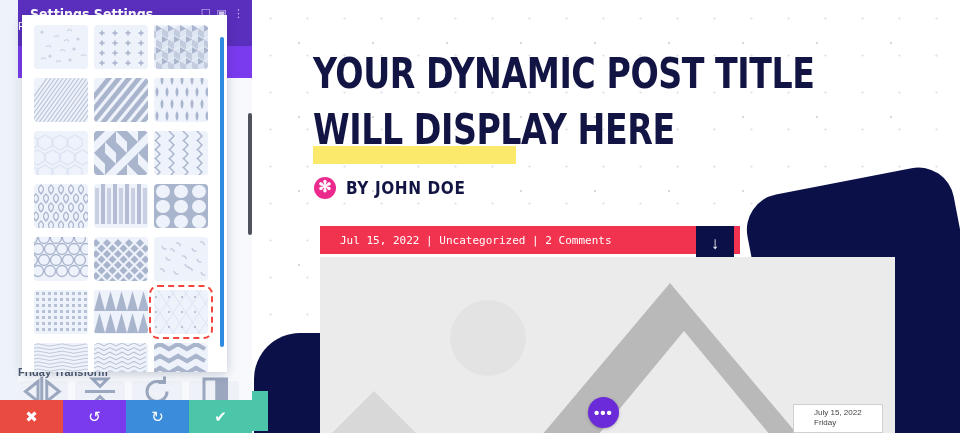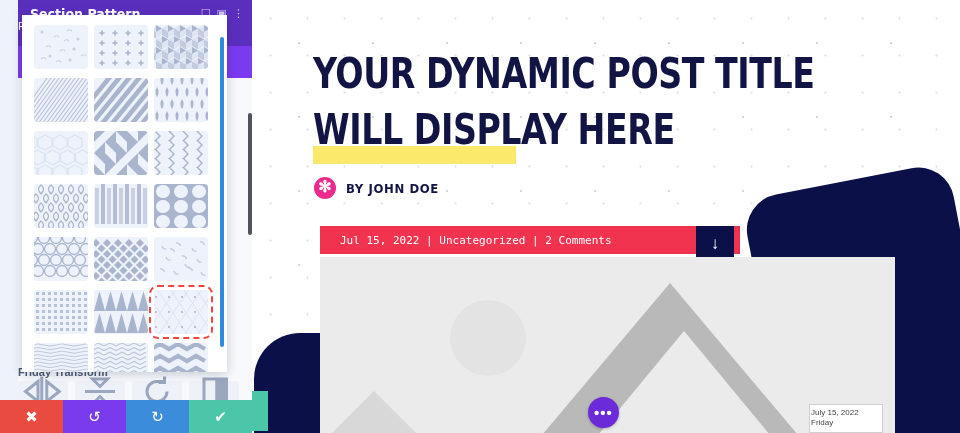--- a/index.html
+++ b/index.html
@@ -59,21 +59,21 @@
     width: 203px; height: 18px; background: #fbe96b; z-index: 0;
   }
   .byline { position: absolute; left: 62px; top: 177px; display: flex; align-items: center; gap: 10px; }
   .avatar {
     width: 22px; height: 22px; border-radius: 50%;
     background: #ec2a8e; color: #fff; font-size: 16px; line-height: 20px;
     text-align: center; font-weight: 700;
   }
   .byline-text {
     font-family: "DejaVu Sans Condensed", "Liberation Sans Narrow", "Liberation Sans", sans-serif;
-    font-weight: 700; font-size: 13px; letter-spacing: .6px; color: #121544; text-transform: uppercase;
+    font-weight: 700; font-size: 17px; letter-spacing: .6px; color: #121544; text-transform: uppercase;
   }
 
   
   .meta-bar {
     position: absolute; left: 68px; top: 226px; width: 420px; height: 28px;
     background: #f2334f; display: flex; align-items: center;
   }
   .meta-text {
     font-family: "DejaVu Sans Mono", "Liberation Mono", monospace;
     font-size: 11px; color: #ffffff; padding-left: 20px; letter-spacing: 0px; white-space: nowrap;
@@ -105,22 +105,22 @@
     border-left: 44px solid transparent; border-right: 44px solid transparent;
     border-bottom: 44px solid #d8d8d8;
   }
   .dots-button {
     position: absolute; left: 268px; top: 140px; width: 31px; height: 31px; border-radius: 50%;
     background: #6c2bd9; color: #fff; display: flex; align-items: center; justify-content: center;
     font-size: 15px; letter-spacing: 1px; line-height: 1; font-weight: 700;
     box-shadow: 0 1px 3px rgba(0,0,0,.25);
   }
   .date-chip {
-    position: absolute; right: 12px; bottom: 0px; width: 74px;
-    background: #ffffff; border: 1px solid #cfcfcf; padding: 3px 5px 4px 1px;
+    position: absolute; right: 12px; bottom: 0px; width: 90px;
+    background: #ffffff; border: 1px solid #cfcfcf; padding: 3px 5px 4px 20px;
   }
   .date-chip div { font-size: 8px; line-height: 10px; color: #444; }
 
   
   .panel { position: absolute; left: 0; top: 0; width: 252px; height: 433px; background: #f7f9fd; overflow: hidden; }
   .panel-head {
     position: absolute; left: 18px; top: 0; right: 0; height: 46px;
     background: #5b2fbe; display: flex; align-items: flex-start; padding: 6px 8px 0 12px; gap: 6px;
   }
   .panel-title {
@@ -216,21 +216,21 @@
         <div>July 15, 2022</div>
         <div>Friday</div>
       </div>
     </div>
   </div>
 
   <div class="panel">
     <div class="panel-left-strip"></div>
 
     <div class="panel-head">
-      <span class="panel-title">Section Pattern</span>
+      <span class="panel-title">Settings Settings</span>
       <span class="head-icon">☐</span>
       <span class="head-icon">▣</span>
       <span class="head-icon">⋮</span>
     </div>
 
     <div class="panel-label-row">P</div>
     <div class="panel-subrow">
       <span class="panel-subtext">O</span>
     </div>
 

